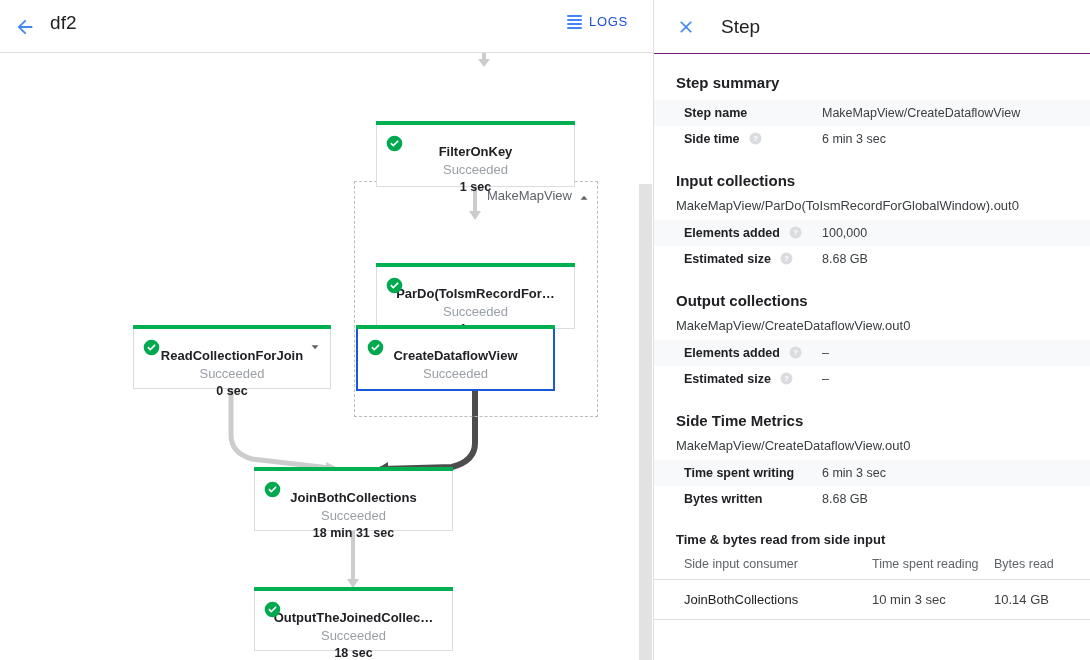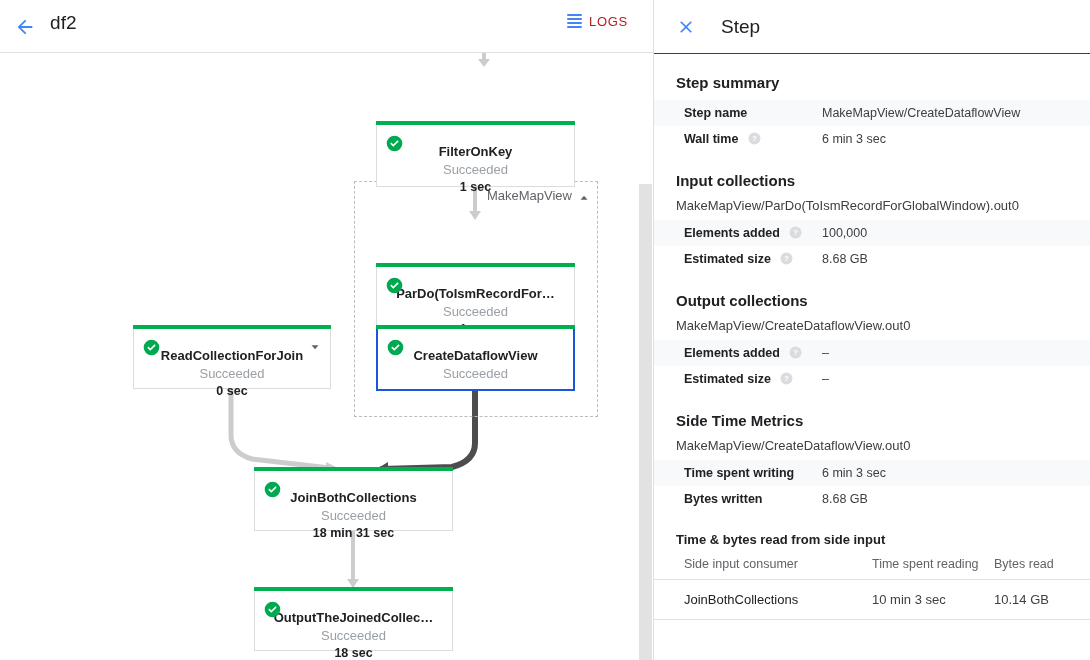--- a/index.html
+++ b/index.html
@@ -33,22 +33,22 @@
     width: 30px; height: 30px;
     display: flex; align-items: center; justify-content: center;
     cursor: pointer;
   }
   #job-title {
     position: absolute; left: 50px; top: 12px;
     font-size: 19px; color: #202124; letter-spacing: .1px;
   }
   #logs-button {
     position: absolute; right: 25px; top: 14px;
-    display: flex; align-items: flex-start; gap: 7px;
-    color: #b91c1c; cursor: pointer;
+    display: flex; align-items: center; gap: 7px;
+    color: #1d4ed8; cursor: pointer;
   }
   #logs-label { font-size: 13px; font-weight: 500; letter-spacing: .7px; }
   .hamburger { display: flex; flex-direction: column; gap: 2px; width: 15px; }
   .hamburger i { display: block; height: 2px; background: #4285f4; border-radius: 1px; }
 
   
   #canvas {
     position: absolute; left: 0; top: 53px;
     width: 653px; height: 607px;
     overflow: hidden;
@@ -277,21 +277,21 @@
           <svg width="17" height="17" viewBox="0 0 24 24" aria-hidden="true">
             <circle cx="12" cy="12" r="11" fill="#00a94f"></circle>
             <path d="M10.3 16.6L6 12.3l1.6-1.6 2.7 2.7 6-6 1.6 1.6z" fill="#ffffff"></path>
           </svg>
         </span>
         <div class="node-name">ParDo(ToIsmRecordFor…</div>
         <div class="node-status">Succeeded</div>
         <div class="node-time">1 sec</div>
       </div>
 
-      <div class="node selected" style="left:376px; top:276px; width:199px; height:62px;">
+      <div class="node selected" style="left:356px; top:276px; width:199px; height:62px;">
         <span class="topbar-green"></span>
         <span class="node-check">
           <svg width="17" height="17" viewBox="0 0 24 24" aria-hidden="true">
             <circle cx="12" cy="12" r="11" fill="#00a94f"></circle>
             <path d="M10.3 16.6L6 12.3l1.6-1.6 2.7 2.7 6-6 1.6 1.6z" fill="#ffffff"></path>
           </svg>
         </span>
         <div class="node-name">CreateDataflowView</div>
         <div class="node-status">Succeeded</div>
       </div>
@@ -364,21 +364,21 @@
       <table class="kv">
         <tbody>
             <tr class="shade">
           <td class="k">
             <span>Step name</span>
           </td>
           <td class="v">MakeMapView/CreateDataflowView</td>
         </tr>
         <tr>
           <td class="k">
-            <span>Wall time</span>
+            <span>Side time</span>
             <span class="help-icon">
               <svg width="13" height="13" viewBox="0 0 24 24" aria-hidden="true">
                 <circle cx="12" cy="12" r="11" fill="#dadce0"></circle>
                 <text x="12" y="17" font-size="15" font-family="Liberation Sans, sans-serif" fill="#ffffff" text-anchor="middle">?</text>
               </svg>
             </span>
           </td>
           <td class="v">6 min 3 sec</td>
         </tr>
       </tbody>

